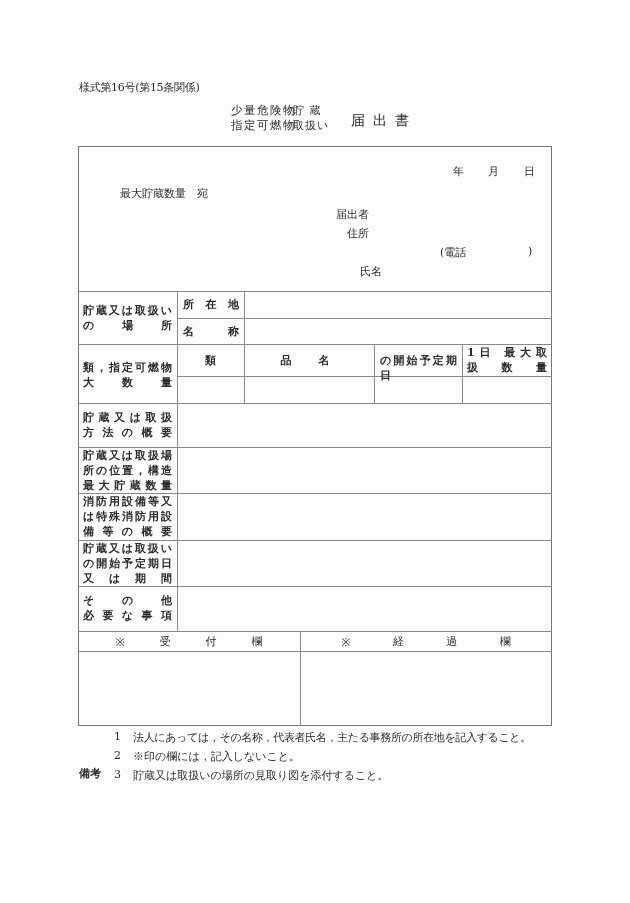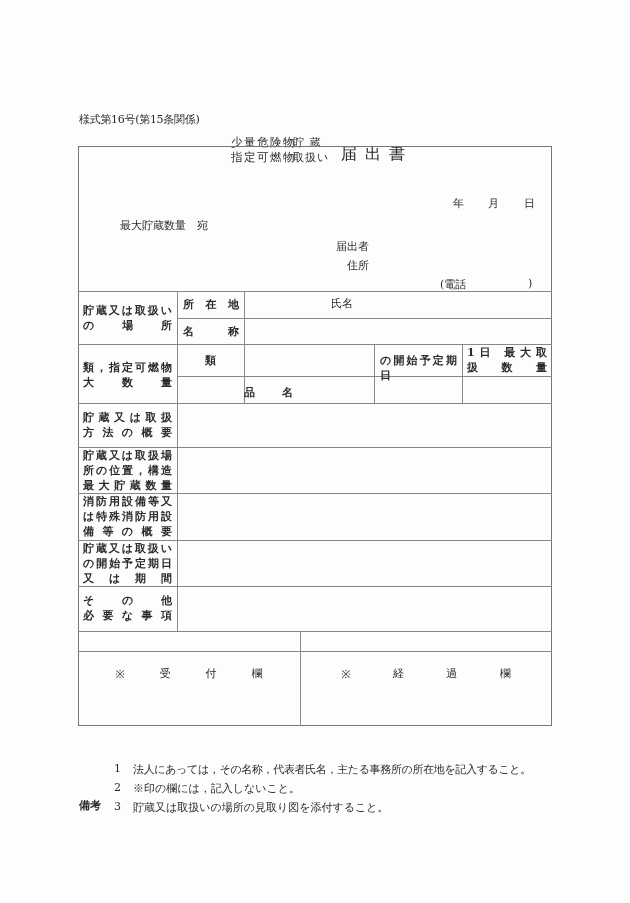--- a/index.html
+++ b/index.html
@@ -1,22 +1,22 @@
 <!DOCTYPE html>
 <html><head>
 <meta charset="utf-8">
 <style>
   html, body { margin:0; padding:0; }
   body { width:630px; height:903px; background:#fdfdfd; position:relative; overflow:hidden;
          font-family:"DejaVu Serif", "Liberation Serif", serif; color:#2a2a2a; font-size:11px; }
-  .abs { position:absolute; white-space:nowrap;margin-top:32px; }
+  .abs { position:absolute; white-space:nowrap; }
   .form-no { left:79px; top:80px; font-size:11px; letter-spacing:-0.3px; }
   .title-a { left:231px; top:103px; font-size:11.5px; line-height:15px; letter-spacing:1.5px; }
   .title-b { left:293px; top:103px; font-size:11px; line-height:15px; letter-spacing:1px; }
-  .title-c { left:341px; top:112px; font-size:16px; letter-spacing:8px; }
+  .title-c { left:351px; top:112px; font-size:14px; letter-spacing:8px; }
   .box { position:absolute; border:1.3px solid #777; box-sizing:border-box; }
   .hl { position:absolute; height:0; border-top:1.3px solid #888; }
   .vl { position:absolute; width:0; border-left:1.3px solid #888; }
   .cell-text { position:absolute; font-size:11px; line-height:15px;font-weight:bold; }
   .just { text-align:justify; text-align-last:justify; }
   .notes { left:79px; font-size:11px; }
 </style>
 </head>
 <body>
 
@@ -35,21 +35,21 @@
 <div class="box" style="left:78px; top:146px; width:474px; height:580px;"></div>
 
 <div class="abs" style="left:453px; top:164px;">年</div>
 <div class="abs" style="left:488px; top:164px;">月</div>
 <div class="abs" style="left:524px; top:164px;">日</div>
 <div class="abs" style="left:120px; top:186px;">最大貯蔵数量　宛</div>
 <div class="abs" style="left:336px; top:207px;">届出者</div>
 <div class="abs" style="left:347px; top:226px;">住所</div>
 <div class="abs" style="left:440px; top:245px;">(電話</div>
 <div class="abs" style="left:528px; top:245px;">)</div>
-<div class="abs" style="left:331px; top:264px;">氏名</div>
+<div class="abs" style="left:360px; top:264px;">氏名</div>
 
 <div class="hl" style="left:78px; top:291px; width:474px;"></div>
 <div class="hl" style="left:177px; top:318px; width:375px;"></div>
 <div class="hl" style="left:78px; top:344px; width:474px;"></div>
 <div class="hl" style="left:177px; top:376px; width:375px;"></div>
 <div class="hl" style="left:78px; top:403px; width:474px;"></div>
 <div class="hl" style="left:78px; top:447px; width:474px;"></div>
 <div class="hl" style="left:78px; top:493px; width:474px;"></div>
 <div class="hl" style="left:78px; top:540px; width:474px;"></div>
 <div class="hl" style="left:78px; top:586px; width:474px;"></div>
@@ -65,21 +65,21 @@
 <div class="cell-text just" style="left:83px; top:303px; width:89px;">貯蔵又は取扱い</div>
 <div class="cell-text just" style="left:83px; top:318px; width:89px;">の　場　所</div>
 <div class="cell-text just" style="left:183px; top:297px; width:56px;">所在地</div>
 <div class="cell-text just" style="left:183px; top:324px; width:56px;">名称</div>
 <div style="position:absolute; left:246px; top:293px; width:304px; height:24px;"></div>
 <div style="position:absolute; left:246px; top:320px; width:304px; height:23px;"></div>
 
 <div class="cell-text just" style="left:83px; top:360px; width:89px;">類，指定可燃物</div>
 <div class="cell-text just" style="left:83px; top:375px; width:89px;">大　数　量</div>
 <div class="cell-text" style="left:177px; top:353px; width:67px; text-align:center;">類</div>
-<div class="cell-text" style="left:244px; top:353px; width:130px; letter-spacing:8px;margin-top:32px;">品　名</div>
+<div class="cell-text" style="left:244px; top:353px; width:130px; text-align:center; letter-spacing:8px;">品　名</div>
 <div class="cell-text just" style="left:380px; top:353px; width:77px;">の開始予定期日</div>
 <div class="cell-text just" style="left:467px; top:345px; width:80px;">1日 最大取</div>
 <div class="cell-text just" style="left:467px; top:360px; width:80px;">扱 数 量</div>
 <div style="position:absolute; left:179px; top:378px; width:64px; height:24px;"></div>
 <div style="position:absolute; left:246px; top:378px; width:127px; height:24px;"></div>
 <div style="position:absolute; left:376px; top:378px; width:85px; height:24px;"></div>
 <div style="position:absolute; left:464px; top:378px; width:86px; height:24px;"></div>
 
 <div class="cell-text just" style="left:83px; top:410px; width:89px;">貯蔵又は取扱</div>
 <div class="cell-text just" style="left:83px; top:425px; width:89px;">方法の概要</div>

